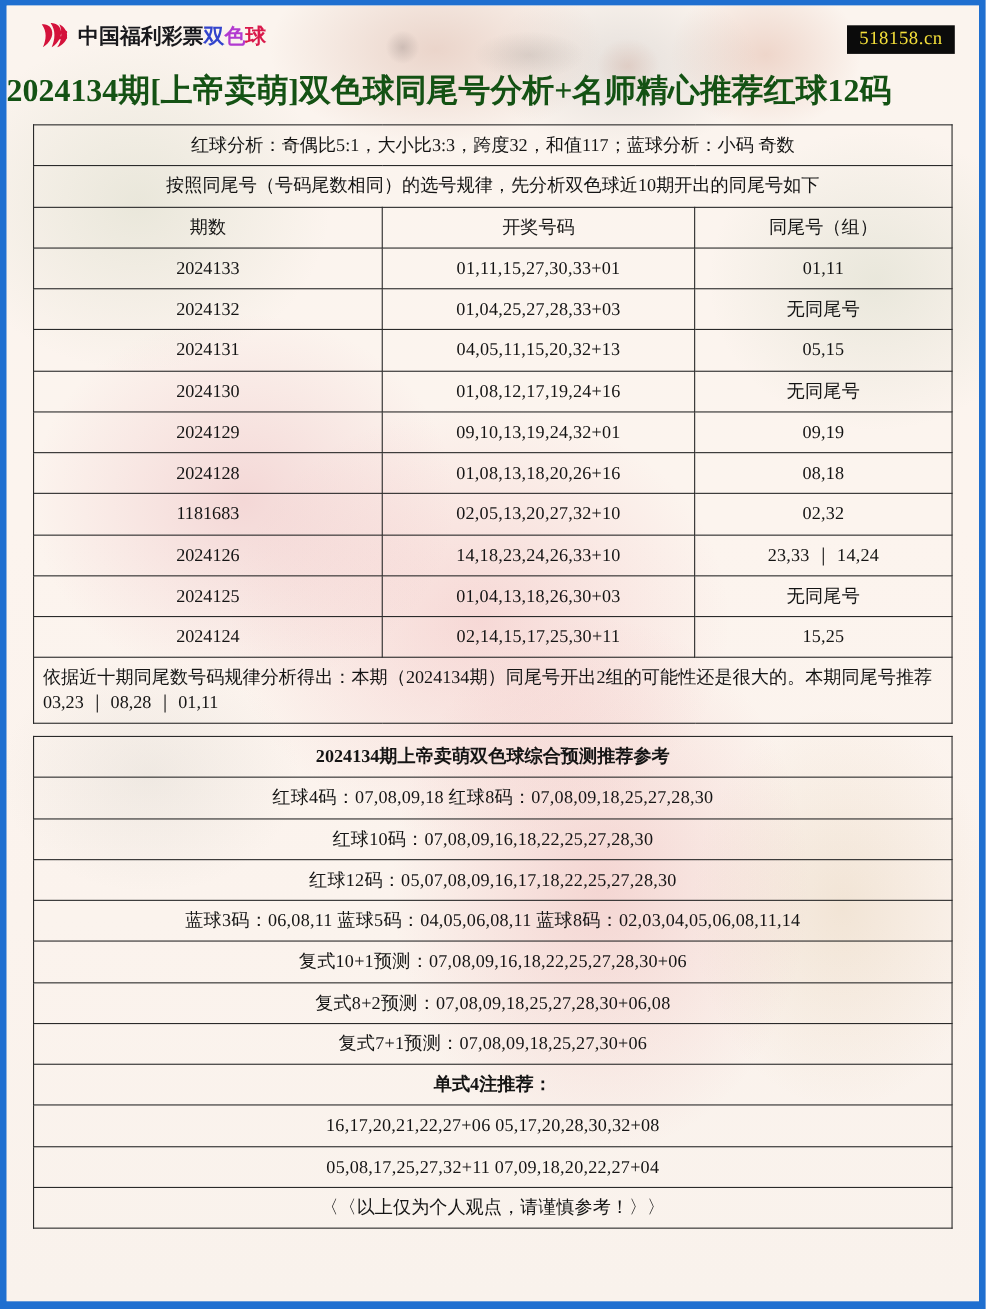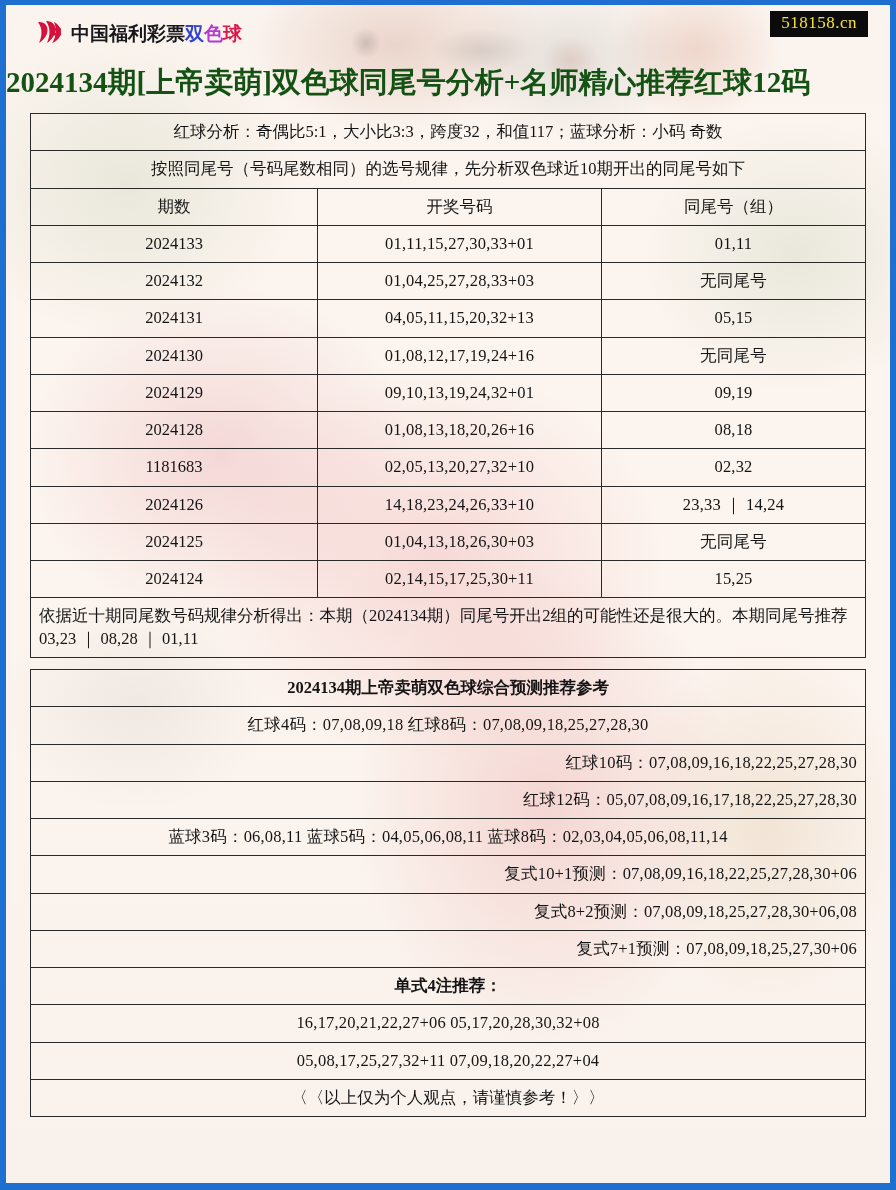--- a/index.html
+++ b/index.html
@@ -78,21 +78,21 @@
     white-space: nowrap;
     line-height: 1;
   }
   #logo-text .cn { color: #18181c; }
   #logo-text .ssq-b { color: #3344cc; }
   #logo-text .ssq-p { color: #b23ad0; }
   #logo-text .ssq-r { color: #d9194b; }
 
   #site-badge {
     position: absolute;
-    right: 22px; top: 6px;
+    right: 22px; top: 18px;
     background: #0b0b0b;
     color: #f5e03a;
     font-family: "Liberation Serif", "DejaVu Serif", serif;
     font-size: 17px;
     letter-spacing: 0.5px;
     padding: 3px 11px 4px 11px;
     line-height: 1.1;
   }
 
   
@@ -121,21 +121,21 @@
   }
   table.grid td {
     border: 1px solid #2a2a2a;
     font-size: 16.5px;
     color: #141414;
     padding: 7px 8px;
     line-height: 1.35;
     background: transparent;
   }
   td.c   { text-align: center; }
-  td.l   { text-align: right; padding-left: 9px; }
+  td.l   { text-align: center; padding-left: 9px; }
   td.hdr { text-align: center; font-size: 17px; }
   td.note { font-size: 16.5px; line-height: 1.5; text-align: left; padding: 8px 9px; }
   td.sub  { text-align: center; font-weight: bold; font-size: 16.5px; }
   td.foot { text-align: center; font-size: 16.5px; }
 
   .spacer { height: 11px; }
 
   .codes { letter-spacing: 0.2px; }
 </style>
 </head>
@@ -168,21 +168,21 @@
   <div class="tbl-wrap">
     <table class="grid">
       <tbody>
         <tr>
           <td class="c" colspan="3">红球分析：奇偶比5:1，大小比3:3，跨度32，和值117；蓝球分析：小码 奇数</td>
         </tr>
         <tr>
           <td class="c" colspan="3">按照同尾号（号码尾数相同）的选号规律，先分析双色球近10期开出的同尾号如下</td>
         </tr>
         <tr>
-          <td class="hdr" style="width:287px">期数</td>
+          <td class="hdr" style="width:317px">期数</td>
           <td class="hdr" style="width:284px">开奖号码</td>
           <td class="hdr">同尾号（组）</td>
         </tr>
 
         <tr>
           <td class="c">2024133</td>
           <td class="c codes">01,11,15,27,30,33+01</td>
           <td class="c codes">01,11</td>
         </tr>
         <tr>

